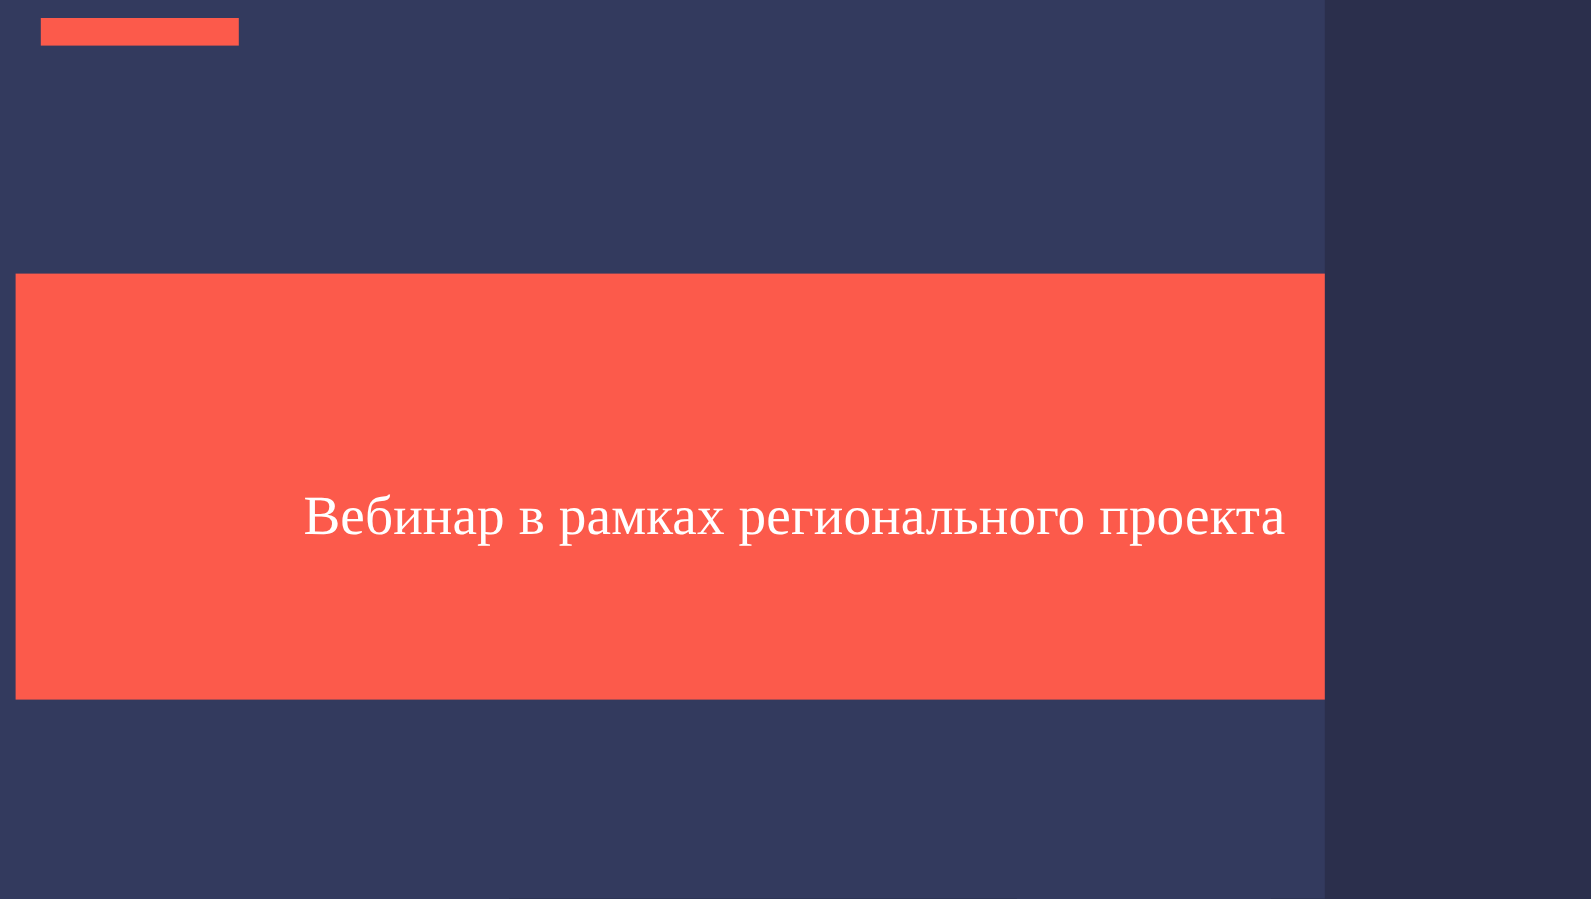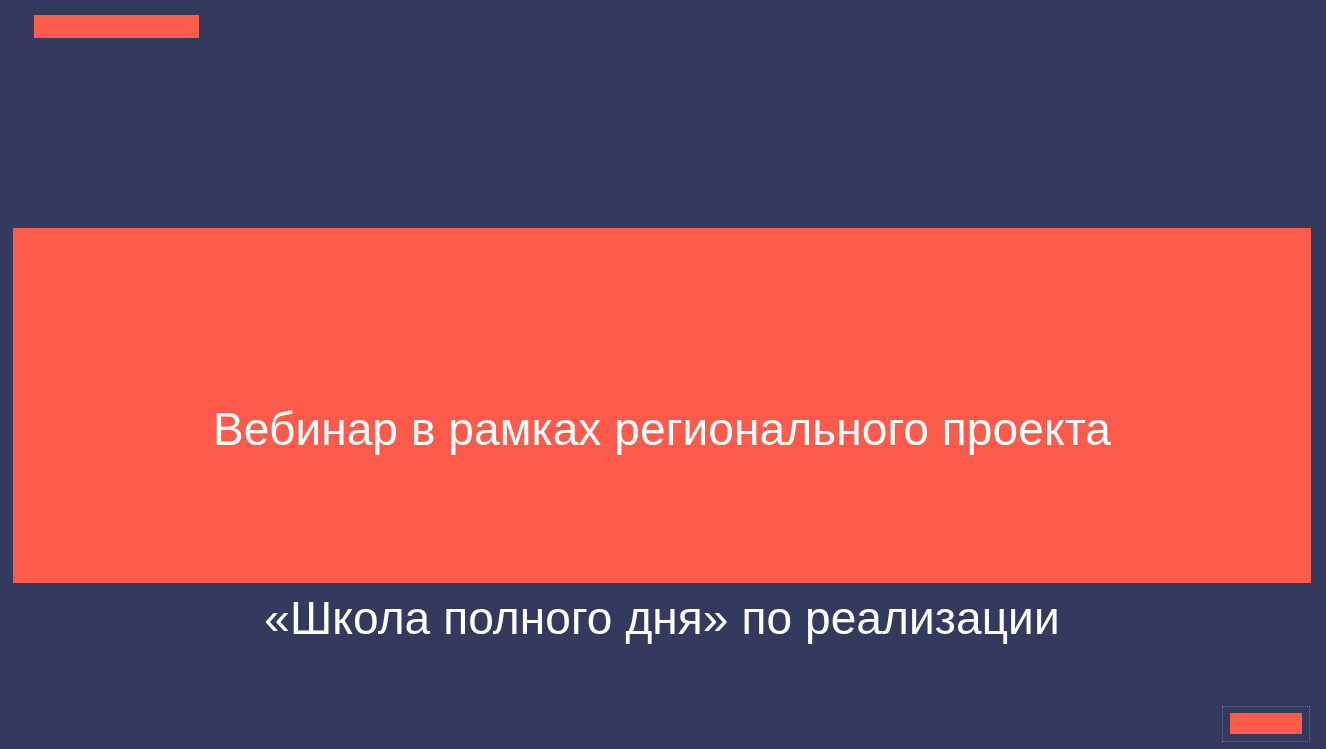--- a/index.html
+++ b/index.html
@@ -4,25 +4,25 @@
 <title>Slide</title>
 <style>
   html, body {
     margin: 0;
     padding: 0;
     background: #2b2f4c;
   }
 
   .slide {
     position: relative;
-    width: 1326px;
+    width: 1104px;
     height: 749px;
     overflow: hidden;
     background: #333a5e;
-    font-family: Liberation Sans, sans-serif;
+    font-family: Liberation Serif, serif;
     -webkit-font-smoothing: antialiased;
   }
 
   
   .accent-bar {
     position: absolute;
     background: #fc5a4b;
   }
 
   .accent-bar--top-left {
@@ -84,21 +84,20 @@
 </head>
 <body>
 
 <div class="slide">
 
   <div class="accent-bar accent-bar--top-left"></div>
 
   <div class="title-panel">
     <div class="title-block">
       <span class="title-line">Вебинар в рамках регионального проекта</span>
-      <span class="title-line">«Школа полного дня» по реализации</span>
       
       
     </div>
   </div>
 
   <div class="accent-bar accent-bar--bottom-right"></div>
 
   <div class="selection-outline"></div>
 
 </div>

